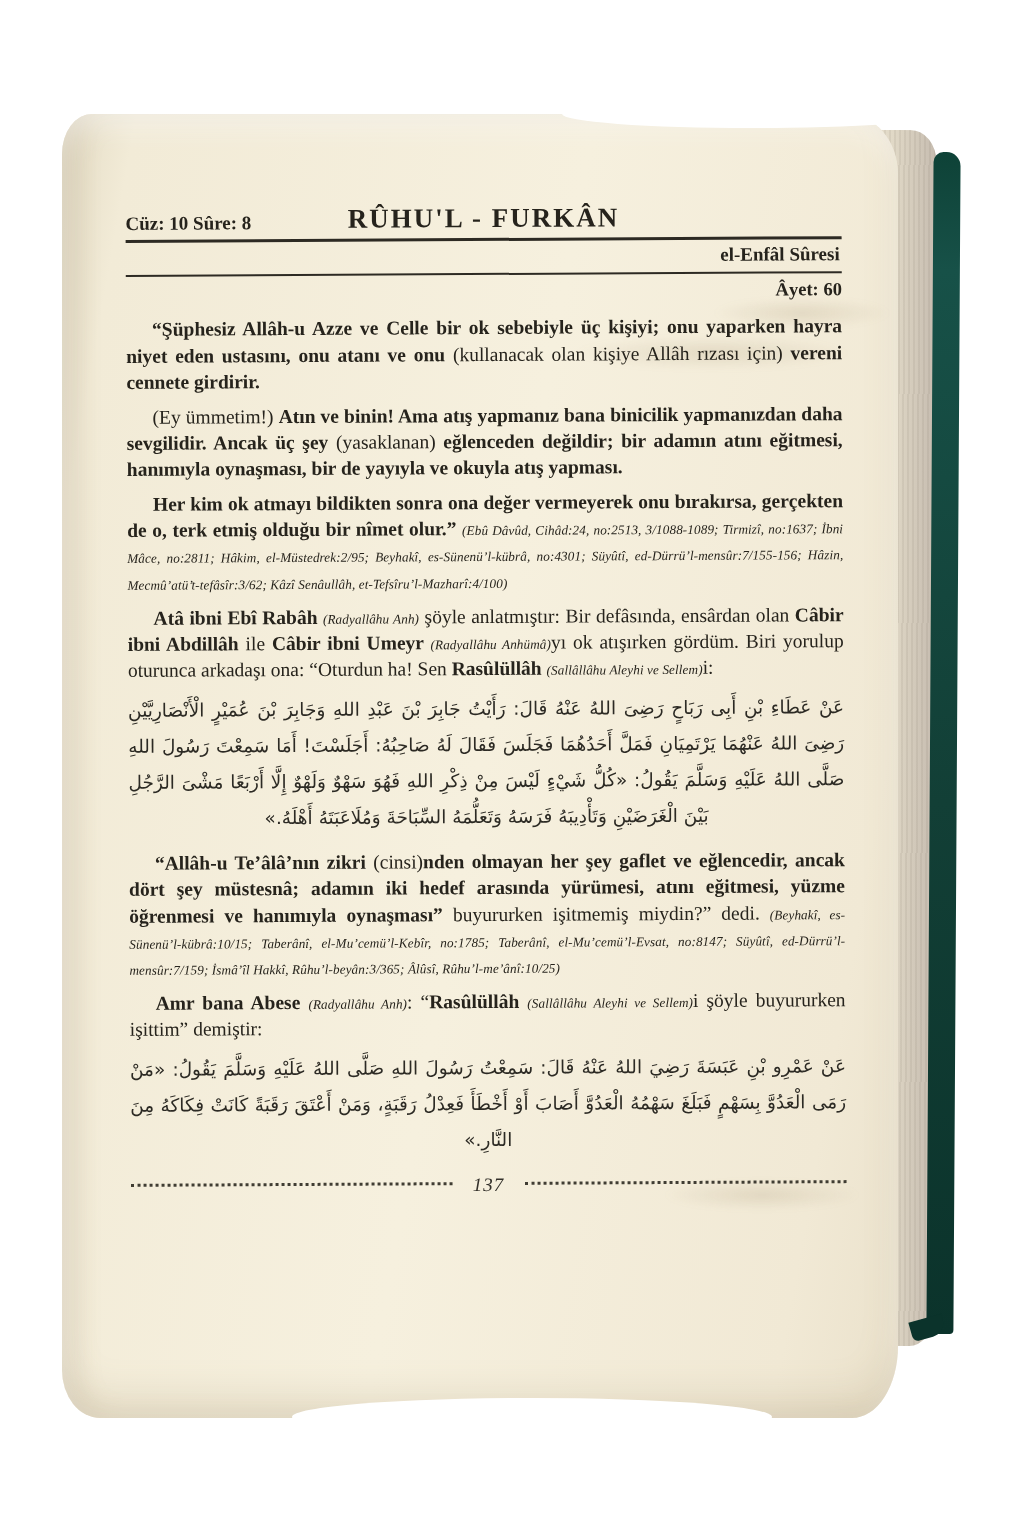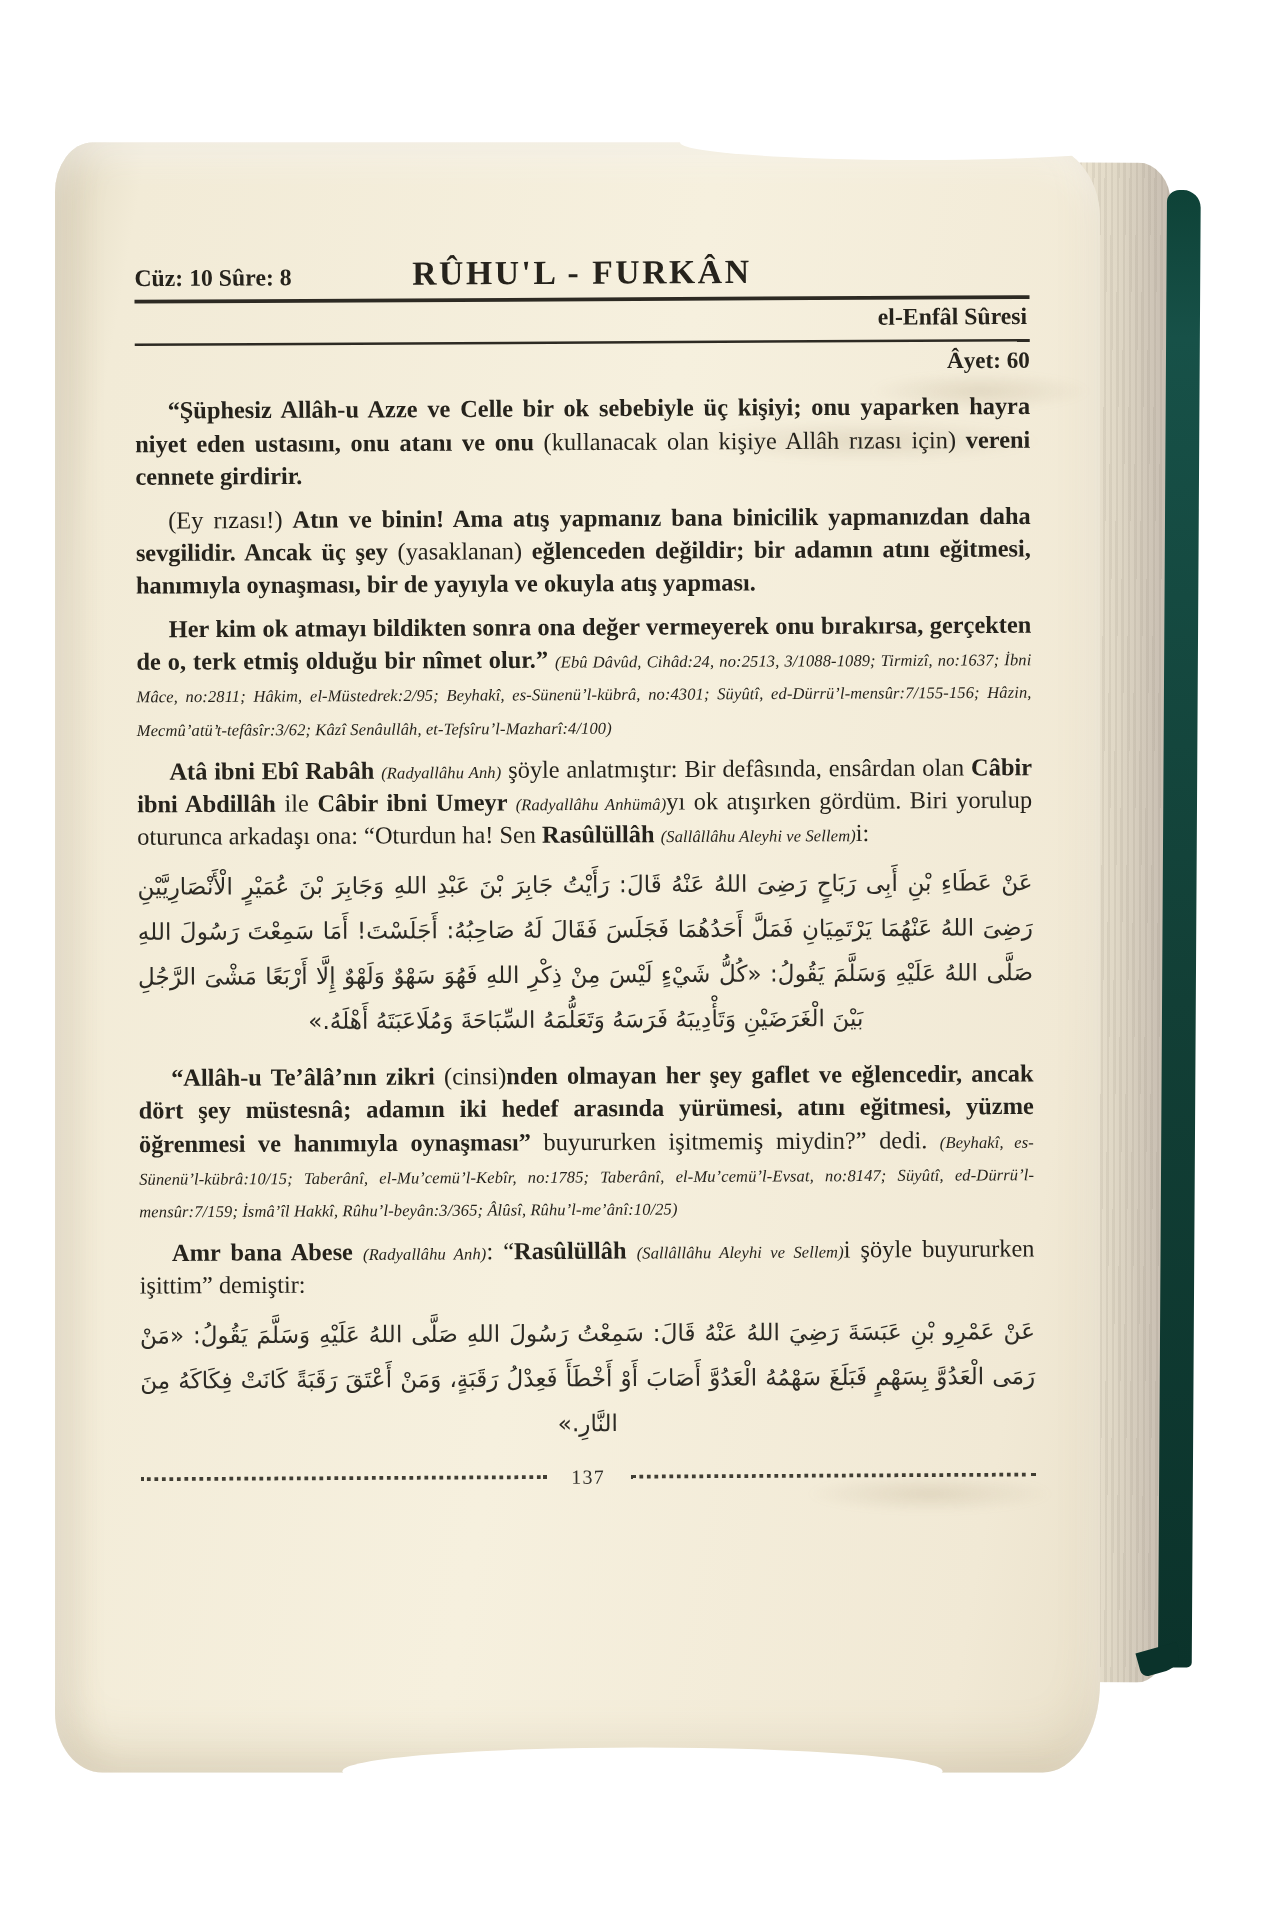--- a/index.html
+++ b/index.html
@@ -20,21 +20,21 @@
     position:absolute;left:930px;top:152px;width:27px;height:1182px;
     transform:rotate(0.35deg);
     background:linear-gradient(180deg,#0e4237 0%,#175148 10%,#123f36 55%,#0b332b 100%);
     border-radius:10px 14px 4px 10px;
   }
   .cover-spine::after{
     content:"";position:absolute;bottom:-4px;left:-16px;width:34px;height:20px;
     background:#0b332b;border-radius:0 0 14px 6px;transform:rotate(-16deg);
   }
   .book-page{
-    position:absolute;left:44px;top:114px;width:836px;height:1304px;
+    position:absolute;left:62px;top:114px;width:836px;height:1304px;
     background:linear-gradient(100deg,#e3dbc4 0%,#f2ebd7 7%,#f6f0de 50%,#f1e9d5 88%,#eae1cb 100%);
     border-radius:30px 52px 46px 38px / 40px 60px 72px 48px;
     box-shadow:inset 0 -24px 36px rgba(150,128,90,0.15), inset 0 12px 26px rgba(255,255,255,0.55),
                inset 14px 0 26px rgba(150,130,95,0.18);
   }
   
   .wave-top{position:absolute;top:-14px;left:500px;width:380px;height:28px;background:#ffffff;border-radius:50%;}
   .wave-bottom{position:absolute;bottom:-18px;left:230px;width:480px;height:38px;background:#ffffff;border-radius:50%;}
   
   .ghost{position:absolute;background:radial-gradient(ellipse, rgba(140,118,78,0.16), rgba(0,0,0,0) 70%);
@@ -60,21 +60,21 @@
   .seg-r{font-weight:normal;}
   .seg-cite{font-size:13.2px;font-style:italic;font-weight:normal;letter-spacing:0.1px;}
   .arabic{
     direction:rtl;font-family:"DejaVu Sans", sans-serif;
     font-size:18.5px;line-height:1.95;color:#2c2a24;
     text-align:justify;text-align-last:center;
     margin:8px 0 14px;
   }
   .page-footer{display:flex;align-items:center;gap:20px;margin-top:10px;color:#33302a;}
   .dots{flex:1;height:0;border-bottom:3px dotted #403d33;transform:translateY(-2px);}
-  .pageno{font-size:16px;letter-spacing:1px;}
+  .pageno{font-size:19px;letter-spacing:1px;font-style:italic;}
 </style>
 </head>
 <body>
 
 <div class="stage">
 
   <div class="page-stack"></div>
   <div class="cover-spine"></div>
 
   <div class="book-page">
@@ -88,21 +88,21 @@
 
       <div class="hdr-row1">
         <span class="hdr-left">Cüz: 10 Sûre: 8</span>
         <span class="hdr-title">RÛHU'L - FURKÂN</span>
         <span></span>
       </div>
       <div class="hdr-row2">el-Enfâl Sûresi</div>
       <div class="hdr-ayet">Âyet: 60</div>
 
       <p class="para"><span class="seg-b">“Şüphesiz Allâh-u Azze ve Celle bir ok sebebiyle üç kişiyi; onu yaparken hayra niyet eden ustasını, onu atanı ve onu </span><span class="seg-r">(kullanacak olan kişiye Allâh rızası için) </span><span class="seg-b">vereni cennete girdirir.</span></p>
-      <p class="para"><span class="seg-r">(Ey rızası!) </span><span class="seg-b">Atın ve binin! Ama atış yapmanız bana binicilik yapmanızdan daha sevgilidir. Ancak üç şey </span><span class="seg-r">(yasaklanan) </span><span class="seg-b">eğlenceden değildir; bir adamın atını eğitmesi, hanımıyla oynaşması, bir de yayıyla ve okuyla atış yapması.</span></p>
+      <p class="para"><span class="seg-r">(Ey ümmetim!) </span><span class="seg-b">Atın ve binin! Ama atış yapmanız bana binicilik yapmanızdan daha sevgilidir. Ancak üç şey </span><span class="seg-r">(yasaklanan) </span><span class="seg-b">eğlenceden değildir; bir adamın atını eğitmesi, hanımıyla oynaşması, bir de yayıyla ve okuyla atış yapması.</span></p>
       <p class="para"><span class="seg-b">Her kim ok atmayı bildikten sonra ona değer vermeyerek onu bırakırsa, gerçekten de o, terk etmiş olduğu bir nîmet olur.” </span><span class="seg-cite">(Ebû Dâvûd, Cihâd:24, no:2513, 3/1088-1089; Tirmizî, no:1637; İbni Mâce, no:2811; Hâkim, el-Müstedrek:2/95; Beyhakî, es-Sünenü’l-kübrâ, no:4301; Süyûtî, ed-Dürrü’l-mensûr:7/155-156; Hâzin, Mecmû’atü’t-tefâsîr:3/62; Kâzî Senâullâh, et-Tefsîru’l-Mazharî:4/100)</span></p>
       <p class="para"><span class="seg-b">Atâ ibni Ebî Rabâh </span><span class="seg-cite">(Radyallâhu Anh)</span><span class="seg-r"> şöyle anlatmıştır: Bir defâsında, ensârdan olan </span><span class="seg-b">Câbir ibni Abdillâh</span><span class="seg-r"> ile </span><span class="seg-b">Câbir ibni Umeyr </span><span class="seg-cite">(Radyallâhu Anhümâ)</span><span class="seg-r">yı ok atışırken gördüm. Biri yorulup oturunca arkadaşı ona: “Oturdun ha! Sen </span><span class="seg-b">Rasûlüllâh </span><span class="seg-cite">(Sallâllâhu Aleyhi ve Sellem)</span><span class="seg-r">i:</span></p>
 
       <div class="arabic">عَنْ عَطَاءِ بْنِ أَبِى رَبَاحٍ رَضِىَ اللهُ عَنْهُ قَالَ: رَأَيْتُ جَابِرَ بْنَ عَبْدِ اللهِ وَجَابِرَ بْنَ عُمَيْرٍ الْأَنْصَارِيَّيْنِ رَضِىَ اللهُ عَنْهُمَا يَرْتَمِيَانِ فَمَلَّ أَحَدُهُمَا فَجَلَسَ فَقَالَ لَهُ صَاحِبُهُ: أَجَلَسْتَ! أَمَا سَمِعْتَ رَسُولَ اللهِ صَلَّى اللهُ عَلَيْهِ وَسَلَّمَ يَقُولُ: «كُلُّ شَيْءٍ لَيْسَ مِنْ ذِكْرِ اللهِ فَهُوَ سَهْوٌ وَلَهْوٌ إِلَّا أَرْبَعًا مَشْىَ الرَّجُلِ بَيْنَ الْغَرَضَيْنِ وَتَأْدِيبَهُ فَرَسَهُ وَتَعَلُّمَهُ السِّبَاحَةَ وَمُلَاعَبَتَهُ أَهْلَهُ.»</div>
 
       <p class="para"><span class="seg-b">“Allâh-u Te’âlâ’nın zikri </span><span class="seg-r">(cinsi)</span><span class="seg-b">nden olmayan her şey gaflet ve eğlencedir, ancak dört şey müstesnâ; adamın iki hedef arasında yürümesi, atını eğitmesi, yüzme öğrenmesi ve hanımıyla oynaşması” </span><span class="seg-r">buyururken işitmemiş miydin?” dedi. </span><span class="seg-cite">(Beyhakî, es-Sünenü’l-kübrâ:10/15; Taberânî, el-Mu’cemü’l-Kebîr, no:1785; Taberânî, el-Mu’cemü’l-Evsat, no:8147; Süyûtî, ed-Dürrü’l-mensûr:7/159; İsmâ’îl Hakkî, Rûhu’l-beyân:3/365; Âlûsî, Rûhu’l-me’ânî:10/25)</span></p>
       <p class="para"><span class="seg-b">Amr bana Abese </span><span class="seg-cite">(Radyallâhu Anh)</span><span class="seg-r">: “</span><span class="seg-b">Rasûlüllâh </span><span class="seg-cite">(Sallâllâhu Aleyhi ve Sellem)</span><span class="seg-r">i şöyle buyururken işittim” demiştir:</span></p>
 
       <div class="arabic">عَنْ عَمْرِو بْنِ عَبَسَةَ رَضِيَ اللهُ عَنْهُ قَالَ: سَمِعْتُ رَسُولَ اللهِ صَلَّى اللهُ عَلَيْهِ وَسَلَّمَ يَقُولُ: «مَنْ رَمَى الْعَدُوَّ بِسَهْمٍ فَبَلَغَ سَهْمُهُ الْعَدُوَّ أَصَابَ أَوْ أَخْطَأَ فَعِدْلُ رَقَبَةٍ، وَمَنْ أَعْتَقَ رَقَبَةً كَانَتْ فِكَاكَهُ مِنَ النَّارِ.»</div>
 

